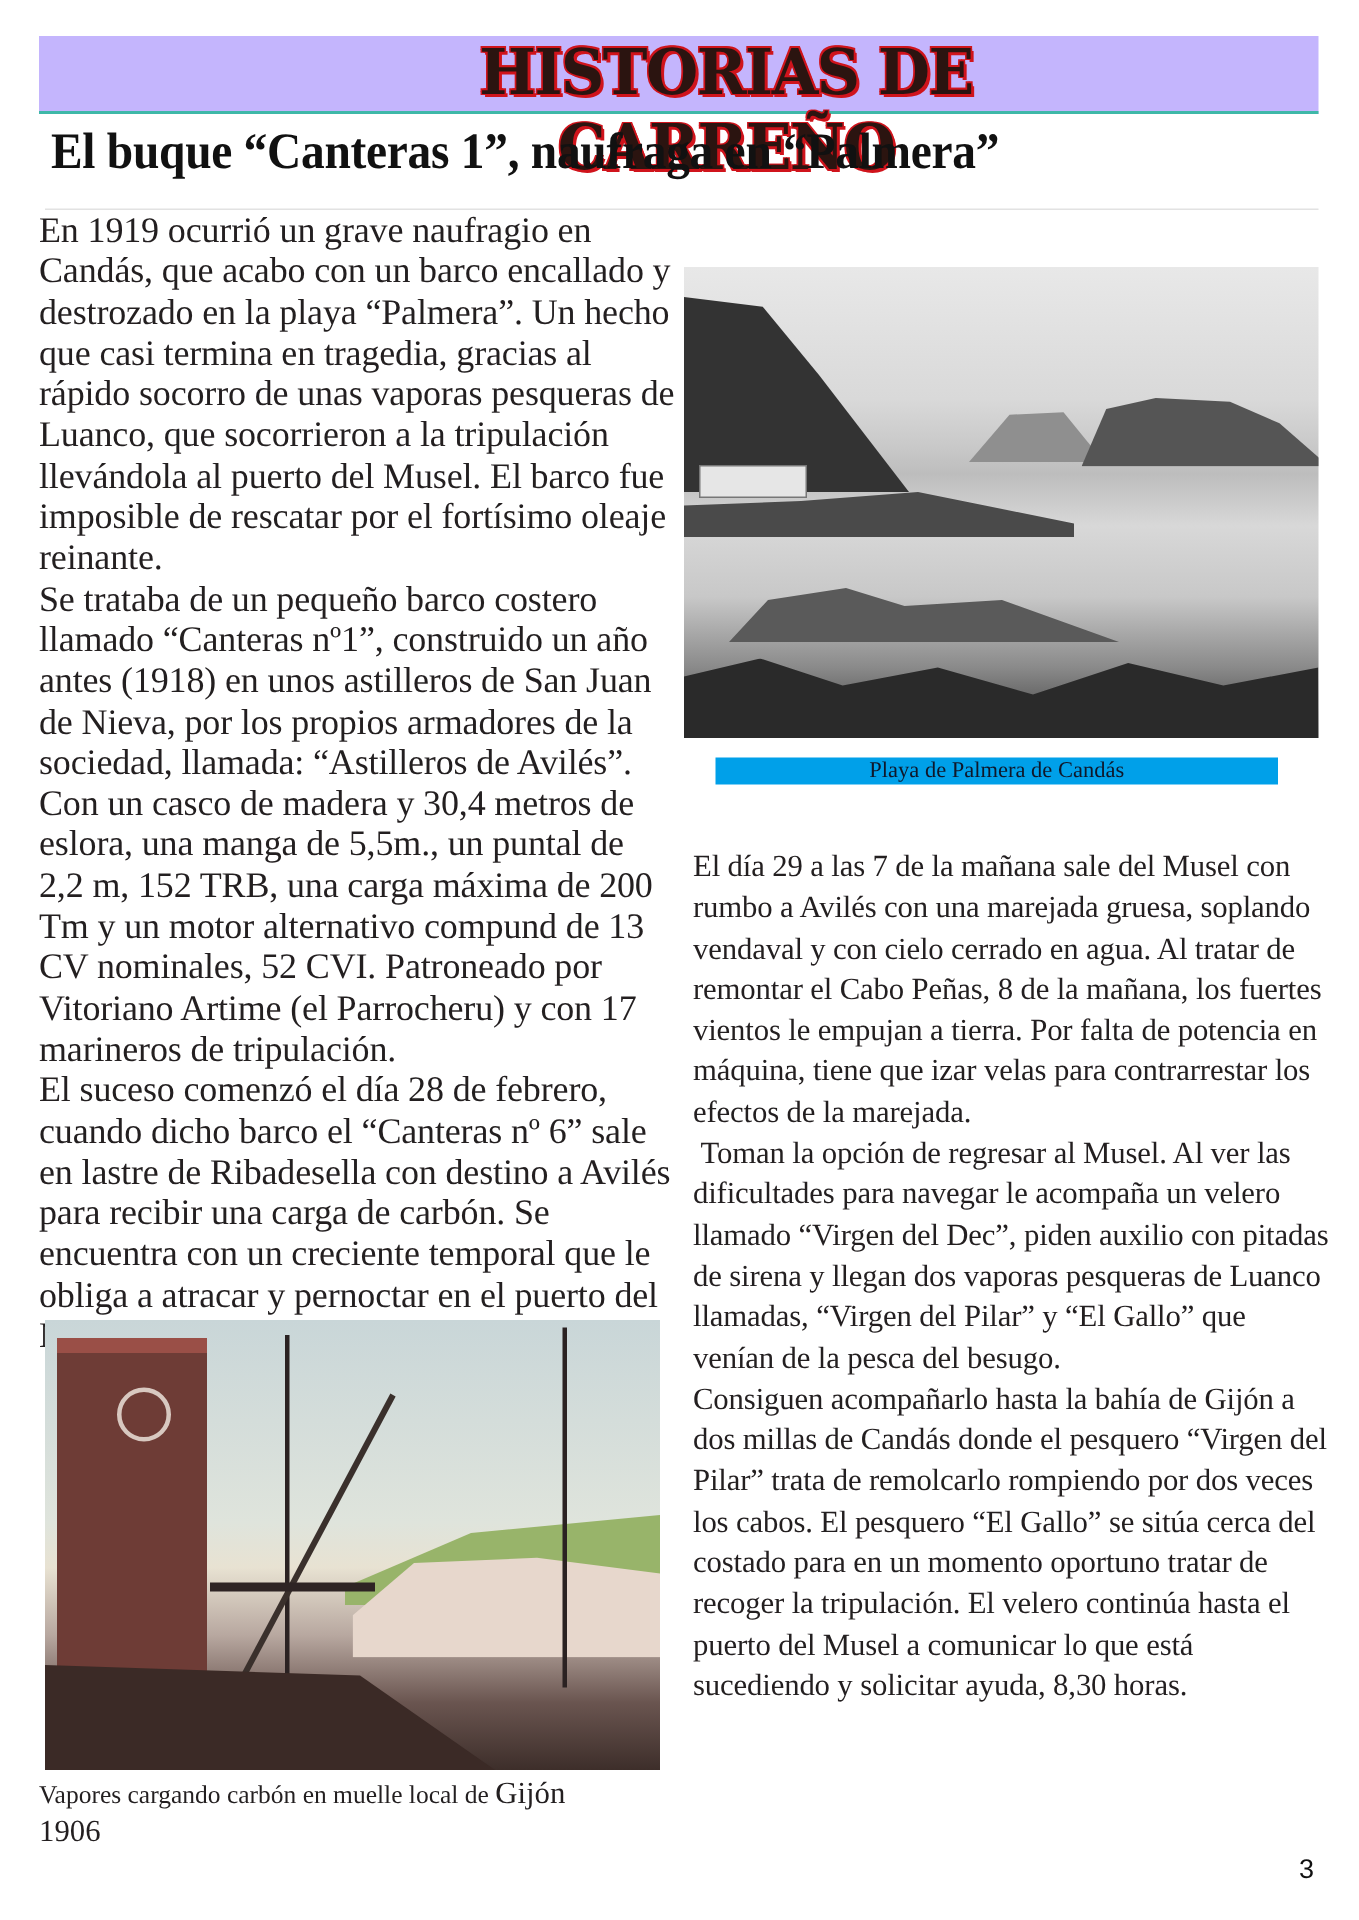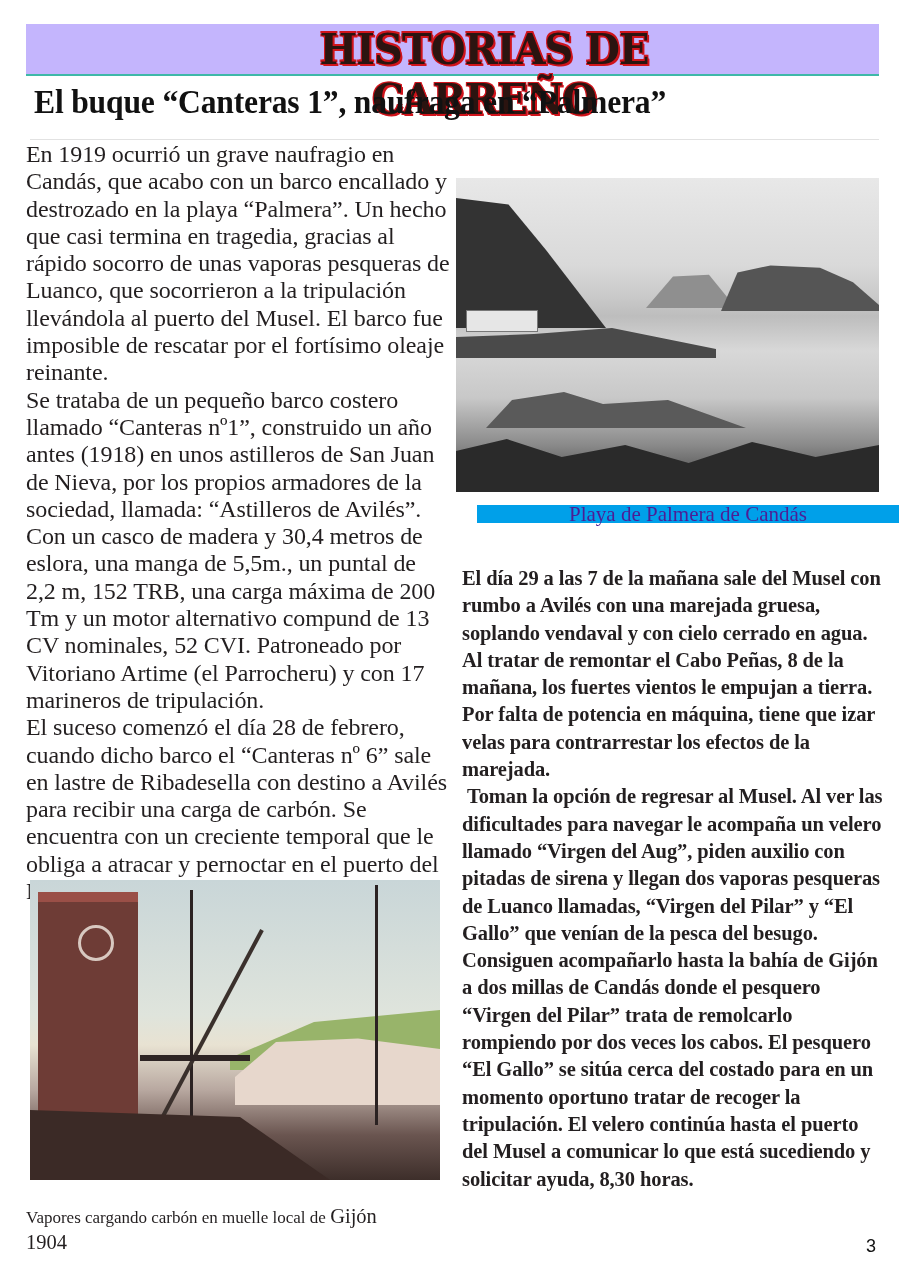--- a/index.html
+++ b/index.html
@@ -25,21 +25,20 @@
     white-space: nowrap;
   }
   .rule { position: absolute; left: 30px; top: 139px; width: 849px; height: 1px; background: #e2e2e2; }
   .col-left {
     position: absolute; left: 26px; top: 141px; width: 425px; font-size: 24px; line-height: 27.3px;
     letter-spacing: -0.1px;
   }
   .col-right {
     position: absolute; left: 462px; top: 565px; width: 425px; font-size: 20.5px; line-height: 27.3px;
     letter-spacing: -0.1px;
-    font-weight: bold;
   }
   .col-left p, .col-right p { margin: 0; }
   .photo-beach {
     position: absolute; left: 456px; top: 178px; width: 423px; height: 314px; overflow: hidden;
     background: linear-gradient(180deg, #e8e8e8 0%, #d9d9d9 28%, #c9c9c9 38%, #bdbdbd 44%, #d8d8d8 55%, #c8c8c8 70%, #8a8a8a 85%, #3a3a3a 100%);
   }
   .photo-beach .cliff2 {
     position: absolute; left: 0; top: 20px; width: 150px; height: 130px;
     background: #333; clip-path: polygon(0 0, 35% 5%, 60% 40%, 100% 100%, 0 100%);
   }
@@ -60,22 +59,22 @@
   }
   .photo-beach .rocks2 {
     position: absolute; left: 30px; top: 210px; width: 260px; height: 40px; background: #5a5a5a;
     clip-path: polygon(0 100%, 10% 30%, 30% 10%, 45% 40%, 70% 30%, 100% 100%);
   }
   .photo-beach .rocks3 {
     position: absolute; left: 0; top: 255px; width: 423px; height: 60px; background: #2a2a2a;
     clip-path: polygon(0 30%, 12% 10%, 25% 40%, 40% 20%, 55% 50%, 70% 15%, 85% 40%, 100% 20%, 100% 100%, 0 100%);
   }
   .caption-beach {
-    position: absolute; left: 477px; top: 505px; width: 422px; height: 18px; background: #00a0e9;
-    color: #4c1d95; font-size: 21px; line-height: 18px; text-align: center;
+    position: absolute; left: 477px; top: 505px; width: 375px; height: 18px; background: #00a0e9;
+    color: #0f172a; font-size: 15px; line-height: 18px; text-align: center;
   }
   .photo-port {
     position: absolute; left: 30px; top: 880px; width: 410px; height: 300px; overflow: hidden;
     background: linear-gradient(180deg, #c9d6d8 0%, #dfe4dc 45%, #e8e2d2 55%, #b8a8a0 70%, #6a5550 85%, #3d2e2a 100%);
   }
   .photo-port .tower {
     position: absolute; left: 8px; top: 12px; width: 100px; height: 230px; background: #6e3c36;
     border-top: 10px solid #9a4f47;
   }
   .photo-port .wheel {
@@ -92,21 +91,21 @@
   }
   .photo-port .quay {
     position: absolute; left: 0; top: 230px; width: 300px; height: 70px; background: #3b2a26;
     clip-path: polygon(0 0, 70% 10%, 100% 100%, 0 100%);
   }
   .photo-port .mast1 { position: absolute; left: 160px; top: 10px; width: 3px; height: 230px; background: #2b2222; }
   .photo-port .mast2 { position: absolute; left: 345px; top: 5px; width: 3px; height: 240px; background: #2b2222; }
   .photo-port .boom { position: absolute; left: 230px; top: 50px; width: 4px; height: 220px; background: #3a302c; transform: rotate(28deg); transform-origin: top center; }
   .photo-port .platform { position: absolute; left: 110px; top: 175px; width: 110px; height: 6px; background: #2e2424; }
   .caption-port {
-    position: absolute; left: 26px; top: 1184px; width: 430px; font-size: 17px; line-height: 24px; margin-top: 20px;
+    position: absolute; left: 26px; top: 1184px; width: 430px; font-size: 17px; line-height: 24px;
   }
   .caption-port .big { font-size: 20.5px; }
   .page-number {
     position: absolute; left: 866px; top: 1236px; font-family: "Liberation Sans", "DejaVu Sans", sans-serif;
     font-size: 18px; color: #111;
   }
 </style>
 </head>
 <body>
 
@@ -129,33 +128,33 @@
   <div class="island"></div>
   <div class="house"></div>
   <div class="rocks1"></div>
   <div class="rocks2"></div>
   <div class="rocks3"></div>
 </div>
 <div class="caption-beach">Playa de Palmera de Candás</div>
 
 <div class="col-right">
   <p>El día 29 a las 7 de la mañana sale del Musel con rumbo a Avilés con una marejada gruesa, soplando vendaval y con cielo cerrado en agua. Al tratar de remontar el Cabo Peñas, 8 de la mañana, los fuertes vientos le empujan a tierra. Por falta de potencia en máquina, tiene que izar velas para contrarrestar los efectos de la marejada.</p>
-  <p style="white-space: pre-wrap;"> Toman la opción de regresar al Musel. Al ver las dificultades para navegar le acompaña un velero llamado “Virgen del Aug”, piden auxilio con pitadas de sirena y llegan dos vaporas pesqueras de Luanco llamadas, “Virgen del Pilar” y “El Gallo” que venían de la pesca del besugo.</p>
+  <p style="white-space: pre-wrap;"> Toman la opción de regresar al Musel. Al ver las dificultades para navegar le acompaña un velero llamado “Virgen del Dec”, piden auxilio con pitadas de sirena y llegan dos vaporas pesqueras de Luanco llamadas, “Virgen del Pilar” y “El Gallo” que venían de la pesca del besugo.</p>
   <p>Consiguen acompañarlo hasta la bahía de Gijón a dos millas de Candás donde el pesquero “Virgen del Pilar” trata de remolcarlo rompiendo por dos veces los cabos. El pesquero “El Gallo” se sitúa cerca del costado para en un momento oportuno tratar de recoger la tripulación. El velero continúa hasta el puerto del Musel a comunicar lo que está sucediendo y solicitar ayuda, 8,30 horas.</p>
 </div>
 
 <div class="photo-port">
   <div class="hillside"></div>
   <div class="town"></div>
   <div class="tower"></div>
   <div class="wheel"></div>
   <div class="mast1"></div>
   <div class="mast2"></div>
   <div class="boom"></div>
   <div class="platform"></div>
   <div class="quay"></div>
 </div>
 <div class="caption-port">
   <span>Vapores cargando carbón en muelle local de </span><span class="big">Gijón</span><br>
-  <span class="big">1904</span>
+  <span class="big">1906</span>
 </div>
 
 <div class="page-number">3</div>
 
 </body></html>

